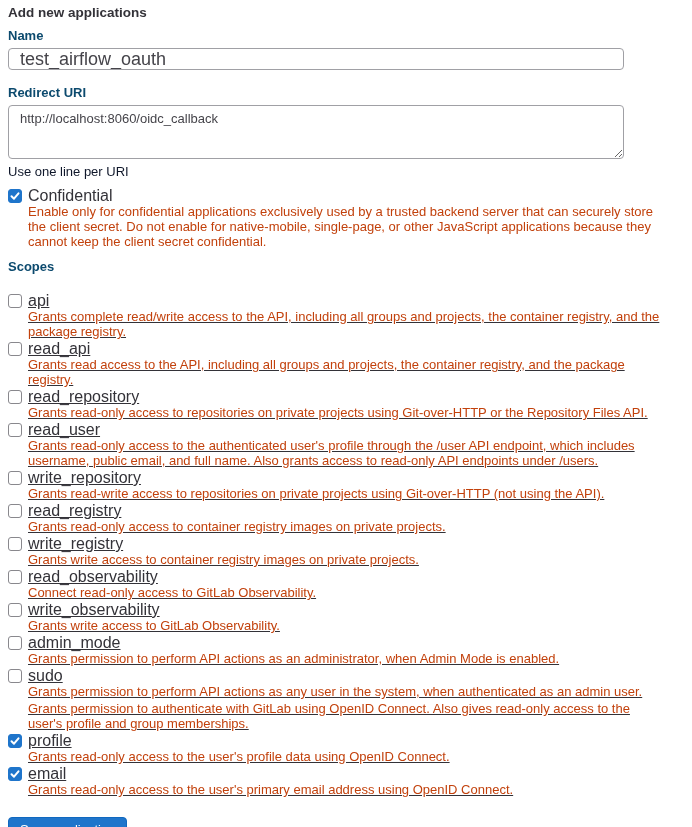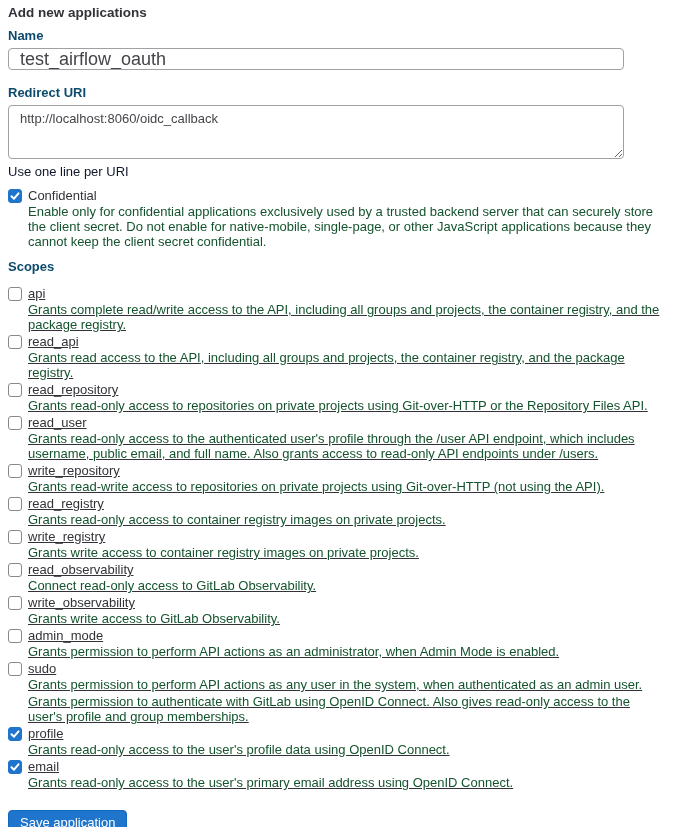--- a/index.html
+++ b/index.html
@@ -33,27 +33,27 @@
   }
   .check-row { display:flex; align-items:flex-start; gap:6px; line-height:15px; }
   .checkbox {
     width:14px; height:14px; flex:none; margin-top:1px;
     border:1px solid #89888d; border-radius:3px; background:#fff;
     display:inline-flex; align-items:center; justify-content:center; cursor:pointer;
   }
   .checkbox svg { display:none; }
   .checkbox.checked { background:#1f75cb; border-color:#1f75cb; }
   .checkbox.checked svg { display:block; }
-  .check-label { color:#333238; font-size:13px; cursor:pointer; }
+  .check-label { color:#333238; font-size:16px; cursor:pointer; }
   .check-desc {
-    margin-left:20px; max-width:634px; color:#14532d;
+    margin-left:20px; max-width:634px; color:#c2410c;
     font-size:13px; line-height:15px; margin-top:1px;
   }
   .confidential-group { margin-bottom:10px; }
-  .scopes-label { margin-bottom:11px; margin-top:0; }
+  .scopes-label { margin-bottom:18px; margin-top:0; }
   .scope-item { margin-bottom:2px;text-decoration:underline; }
   .save-button {
     margin-top:18px; background:#1f75cb; border:1px solid #1068bf; color:#ffffff;
     font-family:inherit; font-size:13px; line-height:16px;
     padding:4px 11px; border-radius:4px; cursor:pointer; display:inline-block;
   }
 </style>
 </head>
 <body>
 

